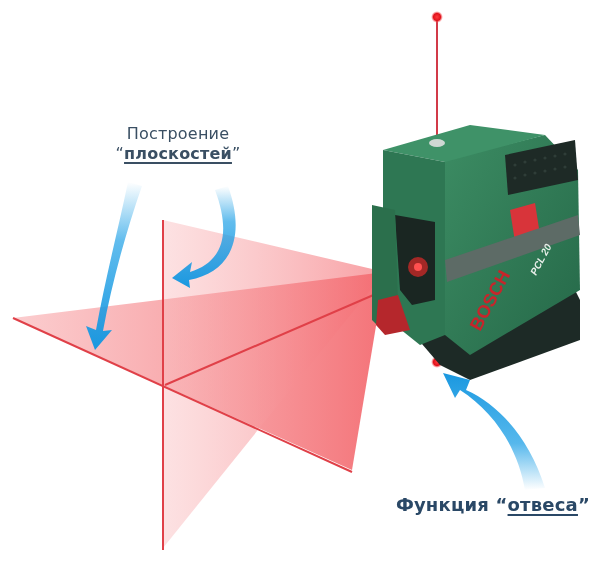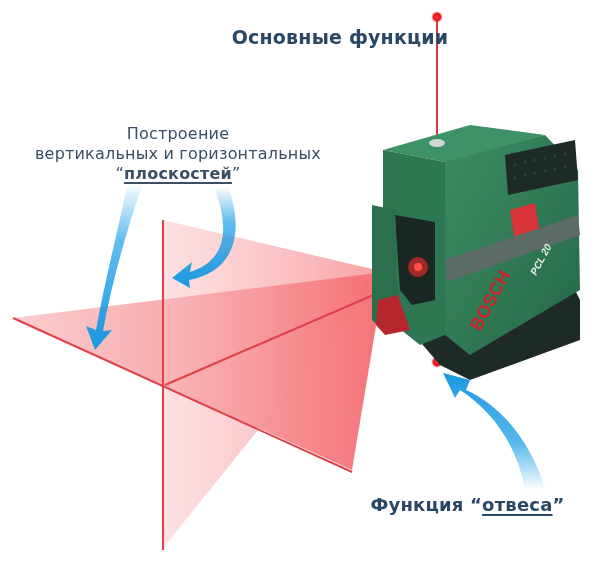--- a/index.html
+++ b/index.html
@@ -3,21 +3,21 @@
   <meta charset="utf-8">
   <style>
     html, body { margin: 0; padding: 0; background: #ffffff; }
     body { width: 600px; height: 571px; position: relative; overflow: hidden;
            font-family: "DejaVu Sans", "Liberation Sans", sans-serif; }
     .canvas { position: absolute; left: 0; top: 0; width: 600px; height: 571px; }
     .label { position: absolute; color: #2a4866; font-weight: bold; text-align: center;
              letter-spacing: 0.2px; }
     .title { left: 190px; top: 26px; width: 300px; font-size: 19px; line-height: 23px; }
     .planes { left: 18px; top: 124px; width: 320px; font-size: 16px; line-height: 20px; font-weight: normal; color: #3a4f63; }
-    .plumb { left: 360px; top: 494px; width: 215px; font-size: 18px; line-height: 22px; text-align: center; }
+    .plumb { left: 375px; top: 494px; width: 215px; font-size: 18px; line-height: 22px; text-align: right; }
     .u { text-decoration: underline; text-decoration-thickness: 2px; text-underline-offset: 3px; font-weight: bold; }
     .line { display: block; }
   </style>
 </head>
 <body>
 
 <svg class="canvas" viewBox="0 0 600 571" xmlns="http://www.w3.org/2000/svg">
   <defs>
     <linearGradient id="planeH" x1="1" y1="0" x2="0" y2="0">
       <stop offset="0" stop-color="#f25a60" stop-opacity="0.85"></stop>
@@ -127,24 +127,22 @@
 
     <path d="M142,186 C150,205 160,212 170,210" stroke="#9fd3f2" stroke-width="0" fill="none"></path>
   </g>
 
   <g>
     <path d="M545,488 C530,440 500,405 466,390 L470,380 L443,373 L455,398 L460,390 C494,412 518,448 525,490 Z" fill="url(#arrowGradB)"></path>
   </g>
 </svg>
 
 <div class="label title">
-  <span class="line">Основные функции</span>
 </div>
 
 <div class="label planes">
   <span class="line">Построение</span>
-  <span class="line">вертикальных и горизонтальных</span>
   <span class="line"><span>“</span><span class="u">плоскостей</span><span>”</span></span>
 </div>
 
 <div class="label plumb">
   <span>Функция </span><span>“</span><span class="u">отвеса</span><span>”</span>
 </div>
 
 </body></html>

